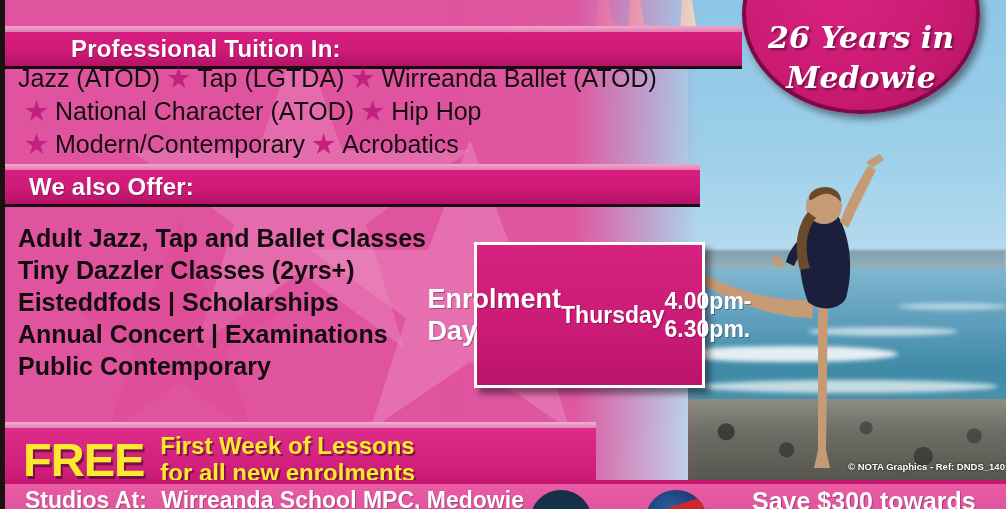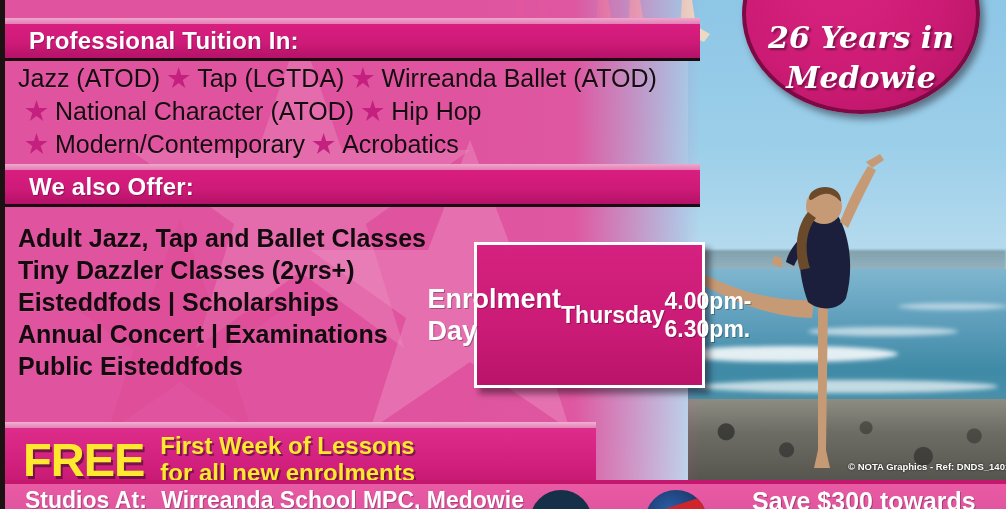--- a/index.html
+++ b/index.html
@@ -99,21 +99,21 @@
   }
   .strip .strip-top-light {
     position:absolute; left:0; right:0; top:-6px; height:6px;
     background: linear-gradient(180deg,#F0A7CD, #E27EB4);
   }
   .strip-label {
     color:#ffffff; font-weight:bold; font-size:24px;
     letter-spacing:.2px; padding-left:24px;
     text-shadow: 1px 1px 0 rgba(0,0,0,.25);
   }
-  #strip-tuition { top: 24px; width: 695px; }
+  #strip-tuition { top: 32px; width: 695px; padding-left: 42px; }
   #strip-offer   { top: 170px; width: 695px; }
 
   
   .list-block { position:absolute; left:0; z-index: 13; }
   #list-classes { top: 62px; left: 18px; width: 680px; }
   #list-offers  { top: 222px; left: 18px; width: 560px; }
 
   .class-line {
     color:#150c10; font-weight:normal; font-size:25px;
     line-height: 33px; white-space:nowrap;
@@ -330,21 +330,21 @@
   <div class="strip" id="strip-offer">
     <div class="strip-top-light"></div>
     <span class="strip-label">We also Offer:</span>
   </div>
 
   <div class="list-block" id="list-offers">
     <div class="offer-line">Adult Jazz, Tap and Ballet Classes</div>
     <div class="offer-line">Tiny Dazzler Classes (2yrs+)</div>
     <div class="offer-line">Eisteddfods | Scholarships</div>
     <div class="offer-line">Annual Concert | Examinations</div>
-    <div class="offer-line">Public Eisteddfods</div>
+    <div class="offer-line">Public Contemporary</div>
   </div>
 
   <div id="free-banner">
     <div class="strip-top-light"></div>
     <span class="free-word">FREE</span>
     <div>
       <div class="free-sub">First Week of Lessons</div>
       <div class="free-sub">for all new enrolments</div>
     </div>
   </div>

